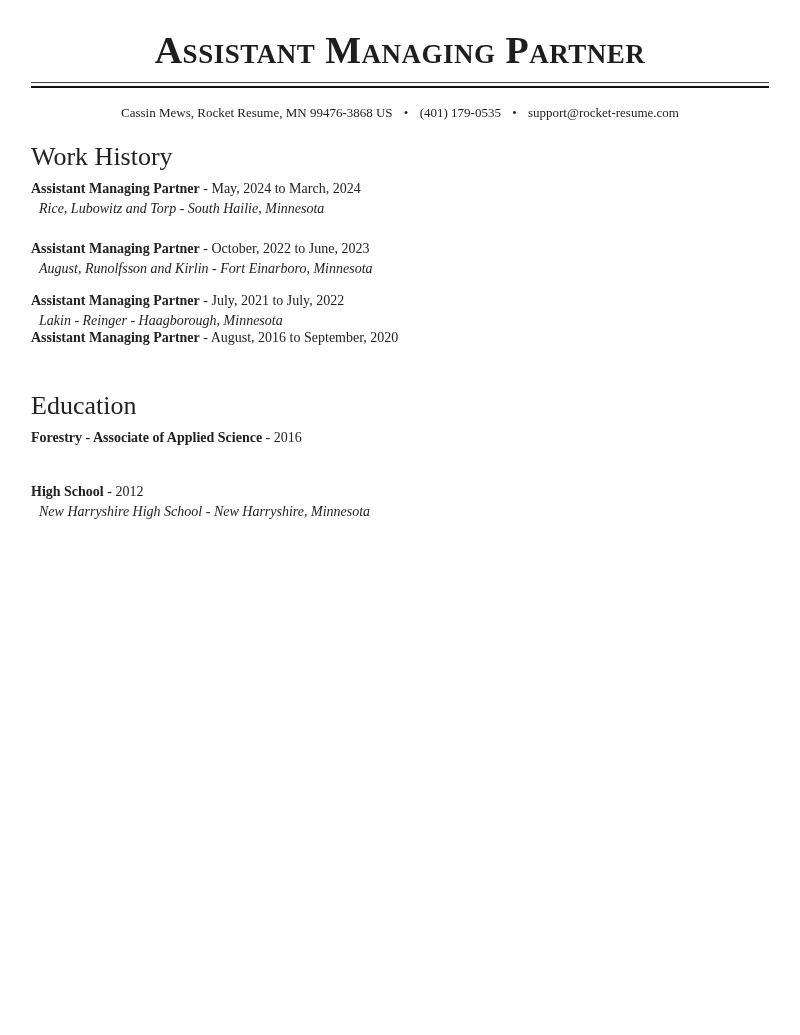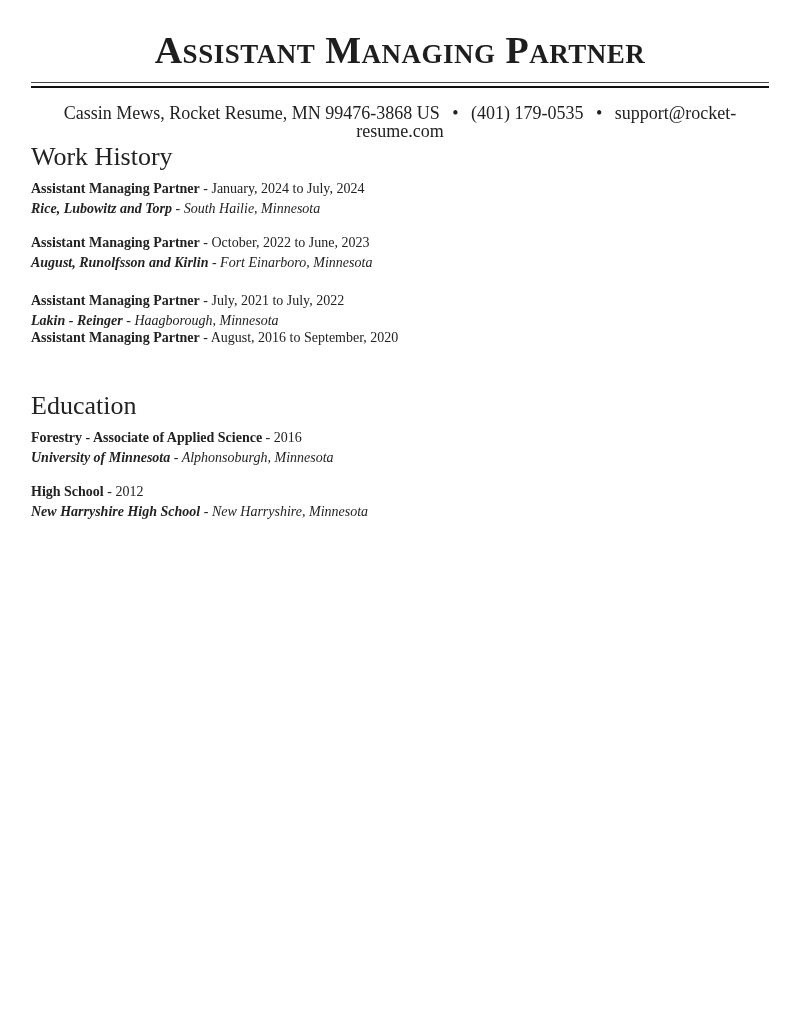--- a/index.html
+++ b/index.html
@@ -55,21 +55,21 @@
       width: 100%;
       height: 2px;
       background: #111;
     }
     .contact {
       position: absolute;
       top: 104px;
       left: 0;
       width: 738px;
       text-align: center;
-      font-size: 18px;
+      font-size: 13px;
       line-height: 18px;
       color: #222;
     }
     .contact .sep {
       display: inline-block;
       margin: 0 8px;
     }
     .section-title {
       position: absolute;
       left: 0;
@@ -81,21 +81,21 @@
     }
     .entry {
       position: absolute;
       left: 0;
       width: 738px;
       font-size: 14px;
       line-height: 20px;
     }
     .entry .line1 b { font-weight: bold; }
     .entry .line2 { font-style: italic; }
-    .entry .line2 b { font-weight: bold; }
+    .entry .line2 b { font-weight: normal; margin-left: 8px; }
   </style>
 </head>
 <body>
 
 <div class="page">
 
   <h1 class="title">Assistant Managing Partner</h1>
 
   <div class="rule">
     <div class="thin"></div>
@@ -106,43 +106,42 @@
     <span>Cassin Mews, Rocket Resume, MN 99476-3868 US</span>
     <span class="sep">•</span>
     <span>(401) 179-0535</span>
     <span class="sep">•</span>
     <span>support@rocket-resume.com</span>
   </div>
 
   <h2 class="section-title" style="top:144px;">Work History</h2>
 
   <div class="entry" style="top:179px;">
-    <div class="line1"><b>Assistant Managing Partner</b><span> - </span><span>January, 2024 to July, 2024</span></div>
+    <div class="line1"><b>Assistant Managing Partner</b><span> - </span><span>May, 2024 to March, 2024</span></div>
     <div class="line2"><b>Rice, Lubowitz and Torp</b><span> - </span><span>South Hailie, Minnesota</span></div>
   </div>
 
-  <div class="entry" style="top:233px;">
+  <div class="entry" style="top:239px;">
     <div class="line1"><b>Assistant Managing Partner</b><span> - </span><span>October, 2022 to June, 2023</span></div>
     <div class="line2"><b>August, Runolfsson and Kirlin</b><span> - </span><span>Fort Einarboro, Minnesota</span></div>
   </div>
 
   <div class="entry" style="top:291px;">
     <div class="line1"><b>Assistant Managing Partner</b><span> - </span><span>July, 2021 to July, 2022</span></div>
     <div class="line2"><b>Lakin - Reinger</b><span> - </span><span>Haagborough, Minnesota</span></div>
   </div>
 
   <div class="entry" style="top:328px;">
     <div class="line1"><b>Assistant Managing Partner</b><span> - </span><span>August, 2016 to September, 2020</span></div>
   </div>
 
   <h2 class="section-title" style="top:393px;">Education</h2>
 
   <div class="entry" style="top:428px;">
     <div class="line1"><b>Forestry - Associate of Applied Science</b><span> - </span><span>2016</span></div>
-    <div class="line2"><b>University of Minnesota</b><span> - </span><span>Alphonsoburgh, Minnesota</span></div>
   </div>
 
   <div class="entry" style="top:482px;">
     <div class="line1"><b>High School</b><span> - </span><span>2012</span></div>
     <div class="line2"><b>New Harryshire High School</b><span> - </span><span>New Harryshire, Minnesota</span></div>
   </div>
 
 </div>
 
 </body></html>

